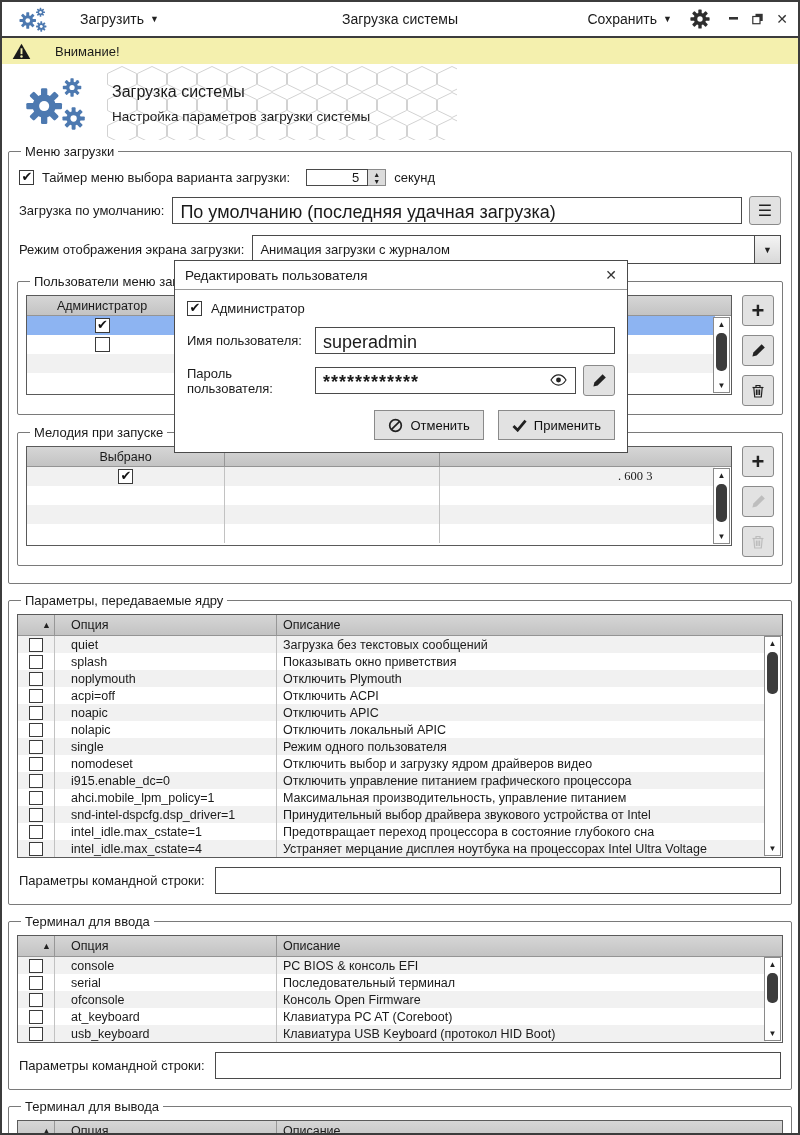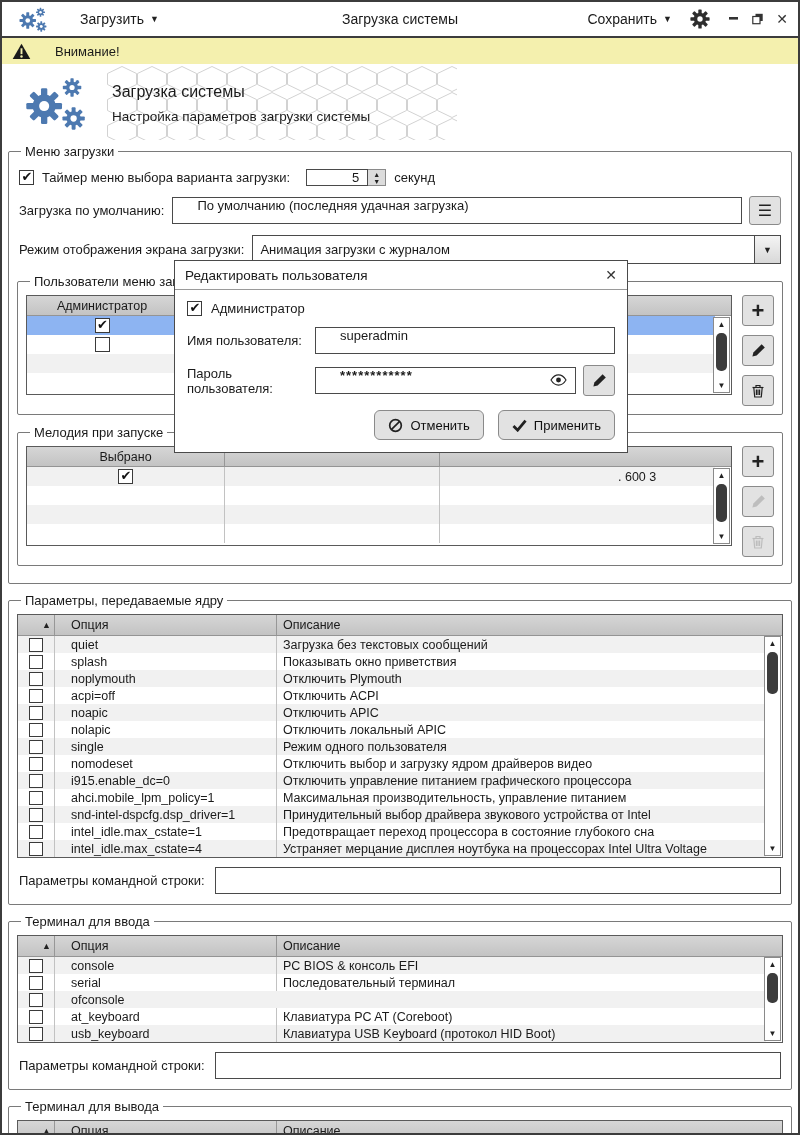--- a/index.html
+++ b/index.html
@@ -36,21 +36,21 @@
   .formrow{display:flex;align-items:center;margin:4px 2px 10px 2px;font-size:13px;}
   .formrow .lbl{margin-right:8px;}
   
   .cb{width:13px;height:13px;border:1.5px solid #3a3a3a;background:#fff;display:inline-flex;align-items:center;justify-content:center;flex:none;}
   .cb[data-checked="true"]::after{content:"✔";font-size:13px;font-weight:bold;color:#111;margin-top:-3px;margin-left:1px;}
   
   .spin{display:flex;align-items:stretch;margin:0 8px;}
   .spin .val{width:52px;border:1.5px solid #4a4a4a;display:flex;align-items:center;justify-content:flex-end;padding-right:8px;font-size:13px;background:#fff;}
   .spin .arrows{width:17px;background:#dcdcdc;border:1px solid #8a8a8a;border-left:0;display:flex;flex-direction:column;align-items:center;justify-content:center;font-size:7px;line-height:7px;color:#222;}
   
-  .ti{border:1.5px solid #4a4a4a;height:25px;background:#fff;display:flex;align-items:flex-start;padding:0 24px;font-size:13px;}
+  .ti{border:1.5px solid #4a4a4a;height:25px;background:#fff;display:flex;align-items:flex-end;padding:0 7px;font-size:18px;}
   .grow{flex:1;}
   .sq-btn{width:30px;height:29px;background:#e2e2e2;border:1px solid #8a8a8a;border-radius:3px;display:flex;align-items:center;justify-content:center;margin-left:7px;color:#222;}
   .sq-btn.disabled{color:#bdbdbd;}
   .sq-btn .plus{font-size:22px;font-weight:bold;line-height:18px;}
   
   .combo{flex:1;height:27px;border:1.5px solid #4a4a4a;display:flex;align-items:stretch;background:#fff;}
   .combo .txt{flex:1;display:flex;align-items:center;padding-left:7px;font-size:13px;}
   .combo .dd{width:25px;border-left:1px solid #4a4a4a;background:linear-gradient(#f4f4f4,#d8d8d8);display:flex;align-items:center;justify-content:center;font-size:9px;color:#222;}
   
   .tblwrap{display:flex;align-items:flex-start;}
@@ -74,39 +74,39 @@
   .sb .track{flex:1;width:100%;position:relative;}
   .sb .thumb{position:absolute;left:2px;right:2px;background:#3c3c3c;border-radius:5px;}
   .sb .sbend{margin-top:auto;}
   
   .u-tbl .thead,.u-tbl .trow{height:19px;}
   .u-c1{width:150px;justify-content:center;border-right:1px solid #c2c2c2;}
   .thead .u-c1{border-right:1px solid #979797;}
   .u-rest{flex:1;}
   .m-c1{width:197px;justify-content:center;border-right:1px solid #c2c2c2;}
   .m-c2{width:214px;border-right:1px solid #c2c2c2;}
-  .m-c3{flex:1;padding-left:178px;white-space:nowrap;overflow:hidden;}
+  .m-c3{flex:1;padding-left:178px;white-space:nowrap;overflow:hidden;font-family:Liberation Serif, serif;}
   .thead .m-c1,.thead .m-c2{border-right:1px solid #979797;}
   .selrow[data-selected="true"]{background:#8db4f2 !important;}
   .btncol{display:flex;flex-direction:column;gap:9px;margin-left:10px;}
   
   .cmdrow{display:flex;align-items:center;margin:9px 2px 2px 2px;font-size:13px;}
   .cmdrow .lbl{width:196px;}
   
   .dialog{position:absolute;left:172px;top:258px;width:452px;background:#fff;border:1.5px solid #4a4a4a;z-index:30;}
   .dlg-title{height:28px;display:flex;align-items:center;padding:0 10px;border-bottom:1px solid #9a9a9a;font-size:13.5px;}
   .dlg-close{margin-left:auto;font-size:14px;color:#333;}
   .dlg-body{padding:11px 12px 12px 12px;}
   .dlg-row{display:flex;align-items:center;margin-bottom:11px;font-size:13px;}
   .dlg-row .flabel{width:128px;flex:none;}
   .pwdwrap{flex:1;position:relative;}
   .pwdwrap .ti{padding-right:30px;}
   .eye{position:absolute;right:8px;top:6px;}
   .dlg-btns{display:flex;justify-content:flex-end;gap:14px;margin-top:14px;}
-  .dlg-btn{height:28px;background:#e2e2e2;border:1px solid #8a8a8a;border-radius:6px;display:flex;align-items:center;gap:7px;padding:0 13px;font-size:13px;color:#111;}
+  .dlg-btn{height:28px;background:#e2e2e2;border:1px solid #8a8a8a;border-radius:0;display:flex;align-items:center;gap:7px;padding:0 13px;font-size:13px;color:#111;}
 </style>
 </head>
 <body>
 
 <svg width="0" height="0" style="position:absolute">
   <defs>
     <g id="gear-shape">
       <g fill="currentColor">
         <rect x="-1.7" y="-9.6" width="3.4" height="5" rx="0.7"></rect>
         <rect x="-1.7" y="-9.6" width="3.4" height="5" rx="0.7" transform="rotate(45)"></rect>
@@ -503,20 +503,21 @@
             </span>
     <span class="cell co">serial</span>
     <span class="cell cd">Последовательный терминал</span>
   </div>
 
   <div class="trow">
     <span class="cell cc">
               <span class="cb"></span>
             </span>
     <span class="cell co">ofconsole</span>
+    <span class="cell cd">Консоль Open Firmware</span>
   </div>
 
   <div class="trow">
     <span class="cell cc">
               <span class="cb"></span>
             </span>
     <span class="cell co">at_keyboard</span>
     <span class="cell cd">Клавиатура PC AT (Coreboot)</span>
   </div>
 

